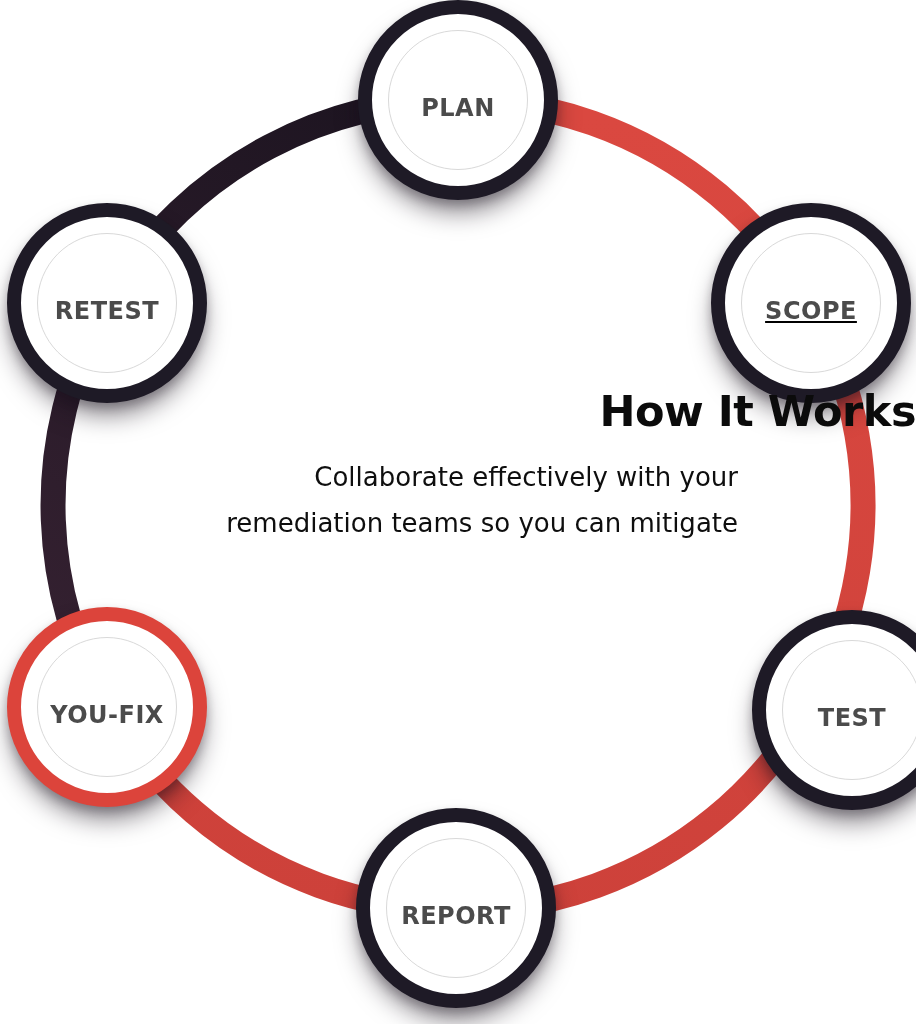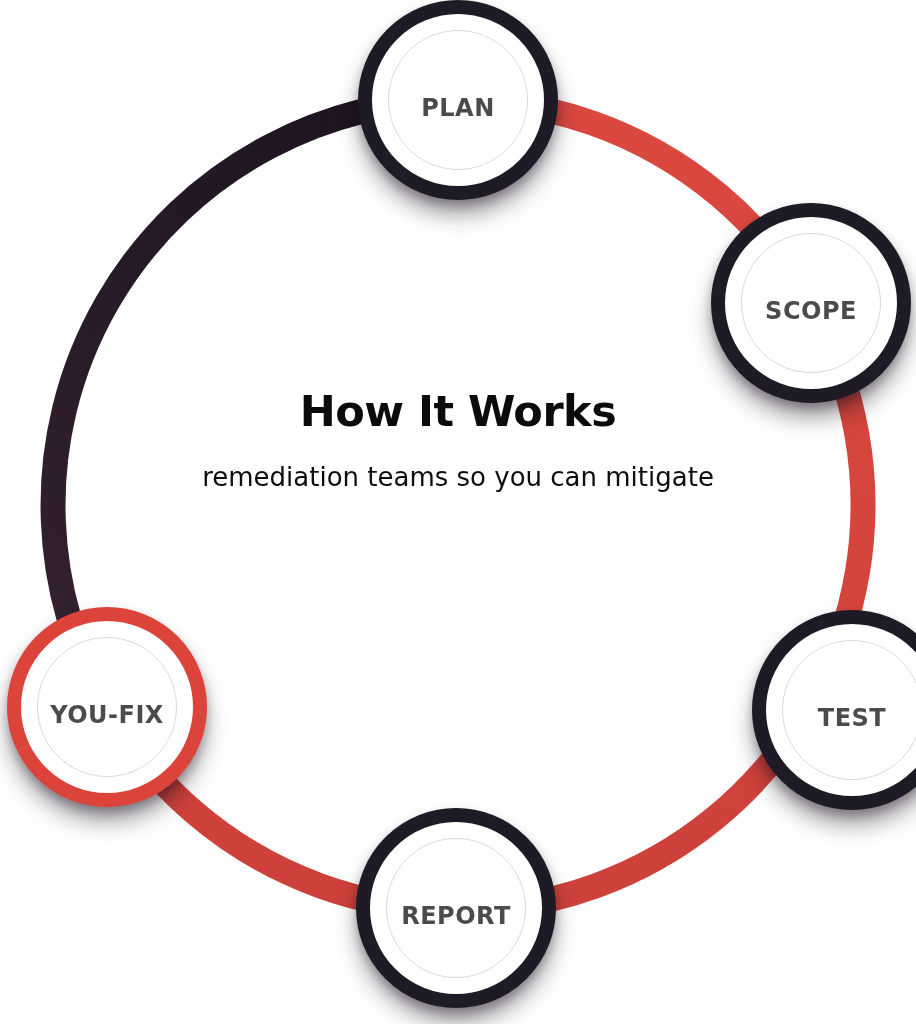--- a/index.html
+++ b/index.html
@@ -56,32 +56,32 @@
   .node-label {
     position: relative;
     font-size: 24px;
     font-weight: bold;
     letter-spacing: 0.5px;
     color: var(--label-text, #4B4B4B);
     white-space: nowrap;
     margin-top: 16px;
   }
   .pos-plan    { left: 358px; top: 0; }
-  .pos-scope   { left: 711px; top: 203px; }
+  .pos-scope   { left: 711px; top: 203px; text-decoration: underline; }
   .pos-test    { left: 752px; top: 610px; text-align: right; }
   .pos-report  { left: 356px; top: 808px; }
   .pos-youfix  { left: 7px;   top: 607px; }
   .pos-retest  { left: 7px;   top: 203px; }
 
   .center-text {
     position: absolute;
     left: 0;
     right: 0;
     top: 386px;
-    text-align: center;
+    text-align: right;
   }
   .center-title {
     margin: 0;
     font-size: 43px;
     font-weight: bold;
     letter-spacing: -0.5px;
     color: var(--title-text, #0B0B0B);
   }
   .center-desc {
     margin: 18px auto 0;
@@ -130,21 +130,26 @@
   <div class="node pos-report">
     <div class="node-inner-ring"></div>
     <span class="node-label">REPORT</span>
   </div>
 
   <div class="node node--red pos-youfix">
     <div class="node-inner-ring"></div>
     <span class="node-label">YOU-FIX</span>
   </div>
 
+  <div class="node pos-retest">
+    <div class="node-inner-ring"></div>
+    <span class="node-label">RETEST</span>
+  </div>
 
   <div class="center-text">
     <h2 class="center-title">How It Works</h2>
     <div class="center-desc">
+      <div>Collaborate effectively with your</div>
       <div>remediation teams so you can mitigate</div>
     </div>
   </div>
 
 </div>
 
 </body></html>

